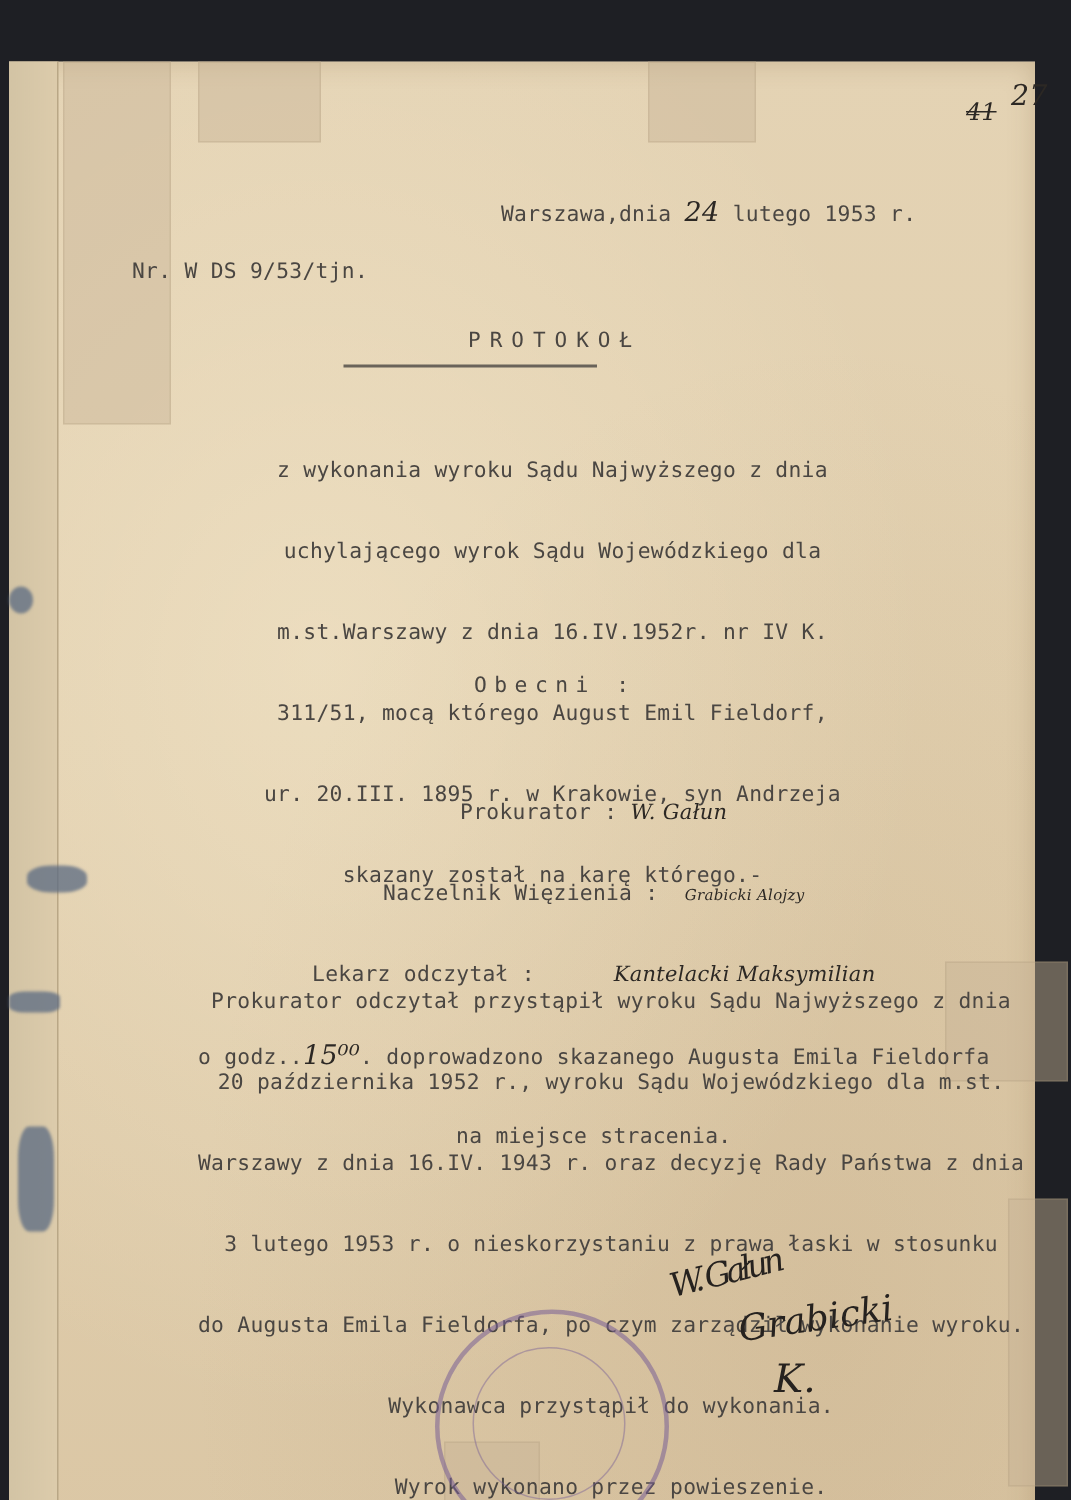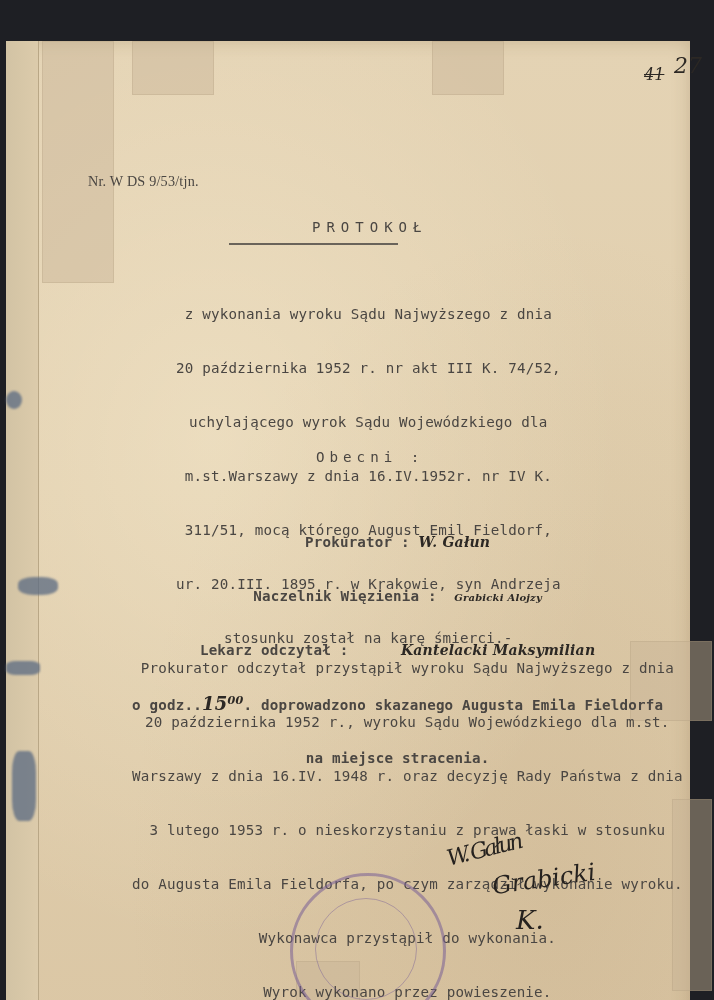--- a/index.html
+++ b/index.html
@@ -74,52 +74,52 @@
   <div class="tape" style="left:624px;top:600px;width:80px;height:78px;"></div>
   <div class="tape" style="left:666px;top:758px;width:38px;height:190px;"></div>
   <div class="tape" style="left:290px;top:920px;width:62px;height:72px;"></div>
 
   <div class="ink-spot" style="left:0;top:350px;width:16px;height:18px;"></div>
   <div class="ink-spot" style="left:12px;top:536px;width:40px;height:18px;border-radius:40%;"></div>
   <div class="ink-spot" style="left:0;top:620px;width:34px;height:14px;border-radius:30%;"></div>
   <div class="ink-spot" style="left:6px;top:710px;width:24px;height:70px;border-radius:30%;"></div>
 
   <div class="hand" style="position:absolute;left:638px;top:24px;font-size:16px;text-decoration:line-through;">41</div>
-  <div class="hand" style="position:absolute;left:668px;top:12px;font-size:22px;text-align:center;">27</div>
+  <div class="hand" style="position:absolute;left:668px;top:12px;font-size:19px;text-align:center;">27</div>
 
+  <div class="typed" style="left:328px;top:90px;"><span>Warszawa,dnia</span> <span class="hand" style="font-size:18px;">24</span> <span>lutego 1953 r.</span></div>
 
-  <div class="typed" style="left:82px;top:132px;font-family:Liberation Serif, serif;">Nr. W DS 9/53/tjn.</div>
+  <div class="typed" style="left:82px;top:132px;">Nr. W DS 9/53/tjn.</div>
 
   <div class="title">PROTOKOŁ</div>
   <div class="title-underline"></div>
 
   <div class="typed" style="left:170px;top:230px;">
     <div class="line">z wykonania wyroku Sądu Najwyższego z dnia</div>
-    <div class="line">20 października 1952 r. nr akt III K. 74/52,</div>
     <div class="line">uchylającego wyrok Sądu Wojewódzkiego dla</div>
     <div class="line">m.st.Warszawy z dnia 16.IV.1952r. nr IV K.</div>
     <div class="line">311/51, mocą którego August Emil Fieldorf,</div>
     <div class="line">ur. 20.III. 1895 r. w Krakowie, syn Andrzeja</div>
-    <div class="line">stosunku został na karę śmierci.-</div>
+    <div class="line">skazany został na karę którego.-</div>
   </div>
 
   <div class="typed" style="left:310px;top:408px;letter-spacing:5px;">Obecni :</div>
 
-  <div class="typed" style="left:126px;top:458px;font-weight:bold;">
+  <div class="typed" style="left:126px;top:458px;">
     <div class="line"><span>Prokurator :</span> <span class="hand" style="font-size:14px;">W. Gałun</span></div>
     <div class="line"><span>Naczelnik Więzienia :</span>  <span class="hand" style="font-size:10px;">Grabicki Alojzy</span></div>
     <div class="line"><span>Lekarz odczytał :</span>      <span class="hand" style="font-size:14px;">Kantelacki Maksymilian</span></div>
     <div class="line"><span>o godz..</span><span class="hand" style="font-size:18px;">15⁰⁰</span><span>. doprowadzono skazanego Augusta Emila Fieldorfa</span></div>
     <div class="line">na miejsce stracenia.</div>
   </div>
 
   <div class="typed" style="left:126px;top:584px;">
     <div class="line">Prokurator odczytał przystąpił wyroku Sądu Najwyższego z dnia</div>
     <div class="line">20 października 1952 r., wyroku Sądu Wojewódzkiego dla m.st.</div>
-    <div class="line">Warszawy z dnia 16.IV. 1948 r. oraz decyzję Rady Państwa z dnia</div>
+    <div class="line">Warszawy z dnia 16.IV. 1943 r. oraz decyzję Rady Państwa z dnia</div>
     <div class="line">3 lutego 1953 r. o nieskorzystaniu z prawa łaski w stosunku</div>
     <div class="line">do Augusta Emila Fieldorfa, po czym zarządził wykonanie wyroku.</div>
     <div class="line">Wykonawca przystąpił do wykonania.</div>
     <div class="line">Wyrok wykonano przez powieszenie.</div>
     <div class="line">Po stwierdzeniu zgonu przez lekarza więziennego Prokurator</div>
     
     
   </div>
 
   <div class="stamp">

